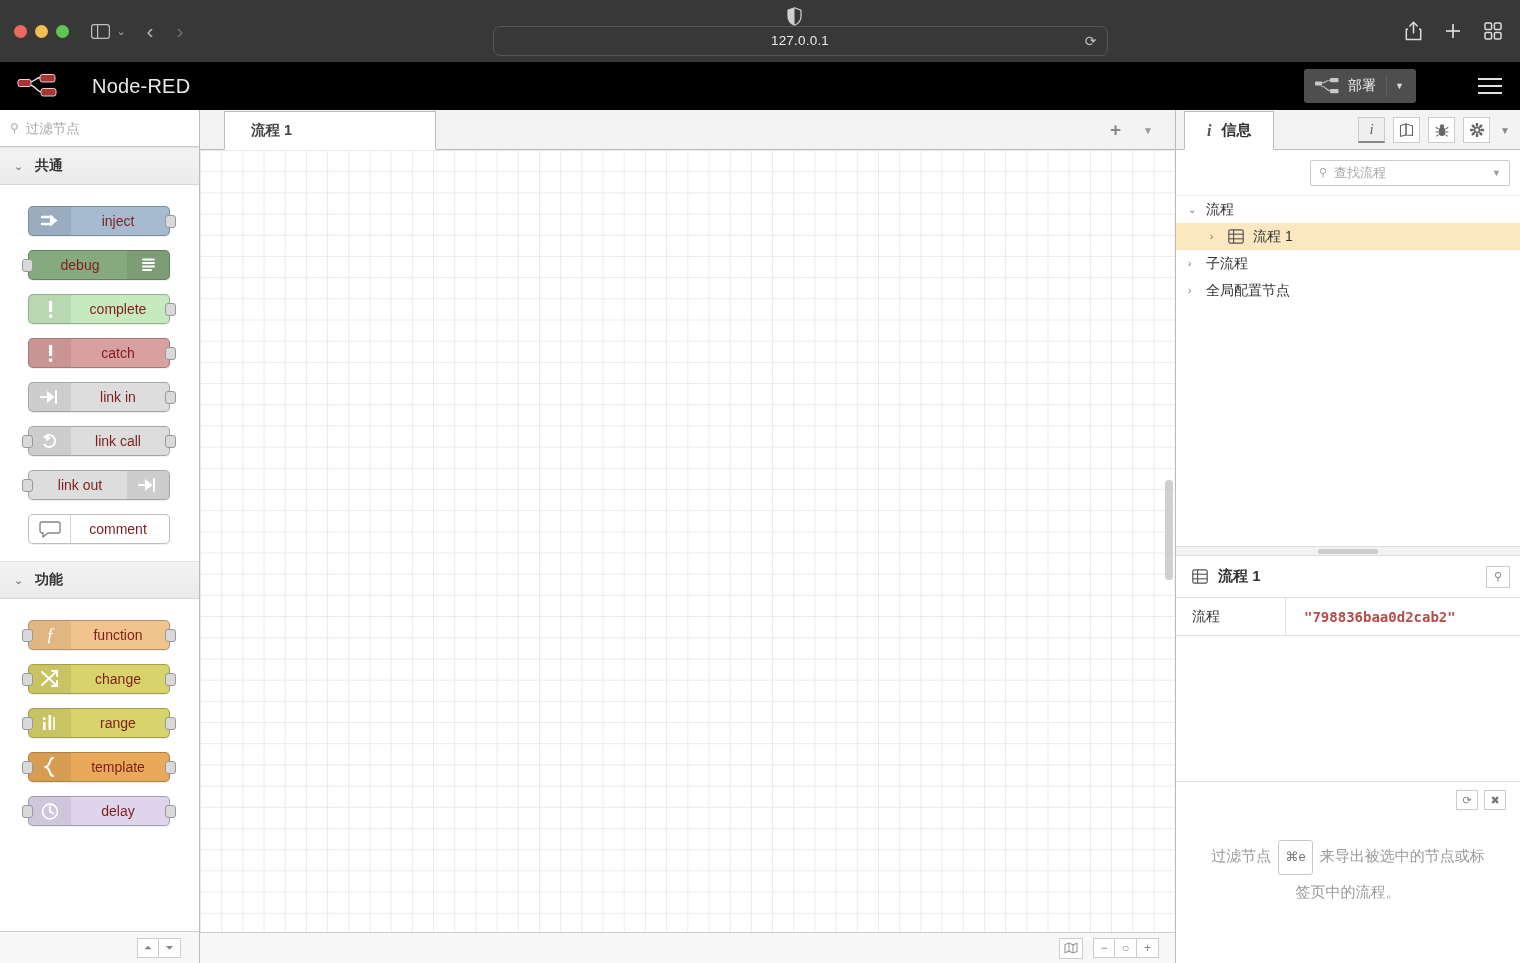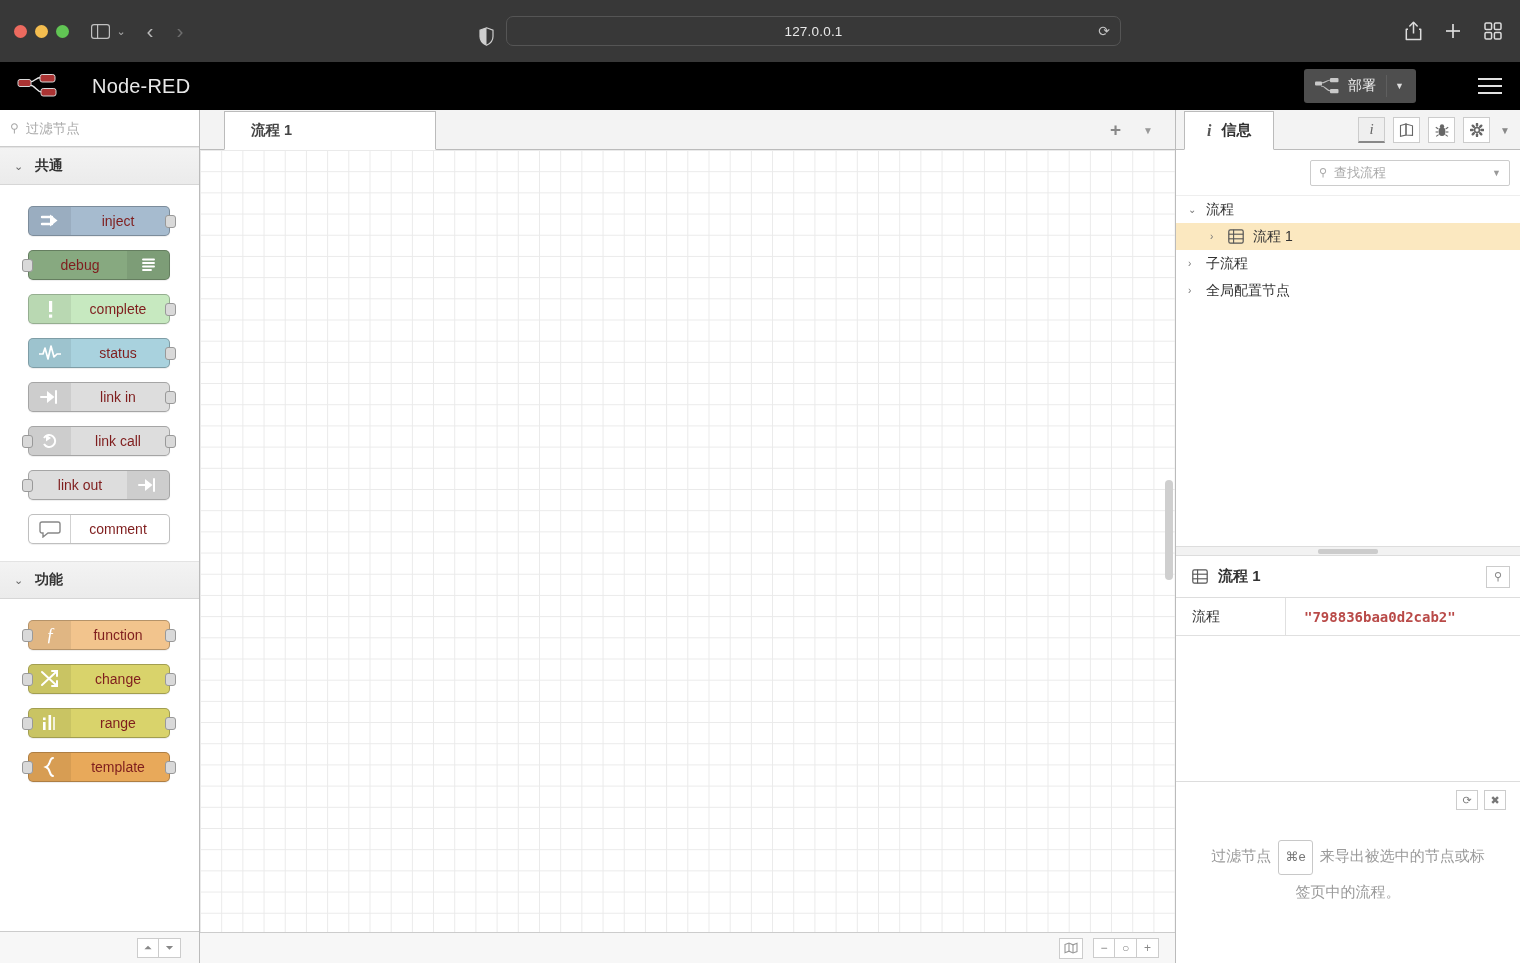--- a/index.html
+++ b/index.html
@@ -23,21 +23,21 @@
 
   .chrome-btn {
     color: #b9b9b9; display: flex; align-items: center; justify-content: center;
     height: 30px; cursor: default;
   }
   .sidebar-toggle { width: 26px; }
   .chev-small { width: 16px; font-size: 11px; color: #a8a8a8; margin-right: 6px;}
   .nav-arrow { width: 30px; font-size: 21px; font-weight: 300; }
   .nav-arrow.disabled { color: #6e6e6e; }
 
-  .shield-wrap { margin-left: auto; display: flex; align-items: flex-end; }
+  .shield-wrap { margin-left: auto; display: flex; align-items: center; flex-direction: column; }
   .shield {
     width: 15px; height: 19px; position: relative; margin-right: 12px;
   }
   .shield svg { display: block; }
 
   .urlbar {
     width: 615px; height: 30px; border-radius: 7px;
     border: 1px solid #555; background: #4a4a4a00;
     display: flex; align-items: center; justify-content: center;
     position: relative;
@@ -452,32 +452,33 @@
               <svg width="9" height="19" viewBox="0 0 9 19">
                 <rect x="3" y="1" width="3.2" height="11" fill="#fff"></rect>
                 <rect x="3" y="14.5" width="3.2" height="3.2" fill="#fff"></rect>
               </svg>
             </div>
             <div class="nlabel">complete</div>
             <div class="port out"></div>
           </div>
         </div>
 
-
-        <div class="node-row">
-          <div class="node" style="background:#a9d2de">
-            <div class="nicon">
-              <svg width="24" height="16" viewBox="0 0 24 16">
-                <polyline points="1,9 5,9 7,3 10,14 13,1 16,12 19,9 23,9" fill="none" stroke="#fff" stroke-width="1.7" stroke-linejoin="round"></polyline>
-              </svg>
-            </div>
-            <div class="nlabel">status</div>
-            <div class="port out"></div>
-          </div>
-        </div>
+        <div class="node-row">
+          <div class="node" style="background:#d9a0a0">
+            <div class="nicon">
+              <svg width="9" height="19" viewBox="0 0 9 19">
+                <rect x="3" y="1" width="3.2" height="11" fill="#fff"></rect>
+                <rect x="3" y="14.5" width="3.2" height="3.2" fill="#fff"></rect>
+              </svg>
+            </div>
+            <div class="nlabel">catch</div>
+            <div class="port out"></div>
+          </div>
+        </div>
+
 
         <div class="node-row">
           <div class="node" style="background:#dddddd">
             <div class="nicon">
               <svg width="20" height="16" viewBox="0 0 20 16">
                 <path d="M1 8 H8" stroke="#fff" stroke-width="2" stroke-linecap="round"></path>
                 <path d="M7 2 L14.5 8 L7 14 Z" fill="#fff"></path>
                 <path d="M16 2 V14" stroke="#fff" stroke-width="2" stroke-linecap="round"></path>
               </svg>
             </div>
@@ -584,20 +585,33 @@
               <svg width="16" height="22" viewBox="0 0 16 22">
                 <path d="M11 2 C7 2 9 9 4 11 C9 13 7 20 11 20" fill="none" stroke="#fff" stroke-width="2" stroke-linecap="round"></path>
               </svg>
             </div>
             <div class="nlabel">template</div>
             <div class="port in"></div>
             <div class="port out"></div>
           </div>
         </div>
 
+        <div class="node-row">
+          <div class="node" style="background:#ded5ec">
+            <div class="nicon">
+              <svg width="20" height="20" viewBox="0 0 20 20">
+                <circle cx="10" cy="10.5" r="7.4" fill="none" stroke="#fff" stroke-width="1.7"></circle>
+                <path d="M10 5.5 V10.5 L13.4 12.6" stroke="#fff" stroke-width="1.7" fill="none" stroke-linecap="round"></path>
+              </svg>
+            </div>
+            <div class="nlabel">delay</div>
+            <div class="port in"></div>
+            <div class="port out"></div>
+          </div>
+        </div>
       </div>
     </div>
 
     <div class="palette-footer">
       <div class="pf-btn">⏶</div>
       <div class="pf-btn">⏷</div>
     </div>
   </div>
 
   <div class="workspace">

